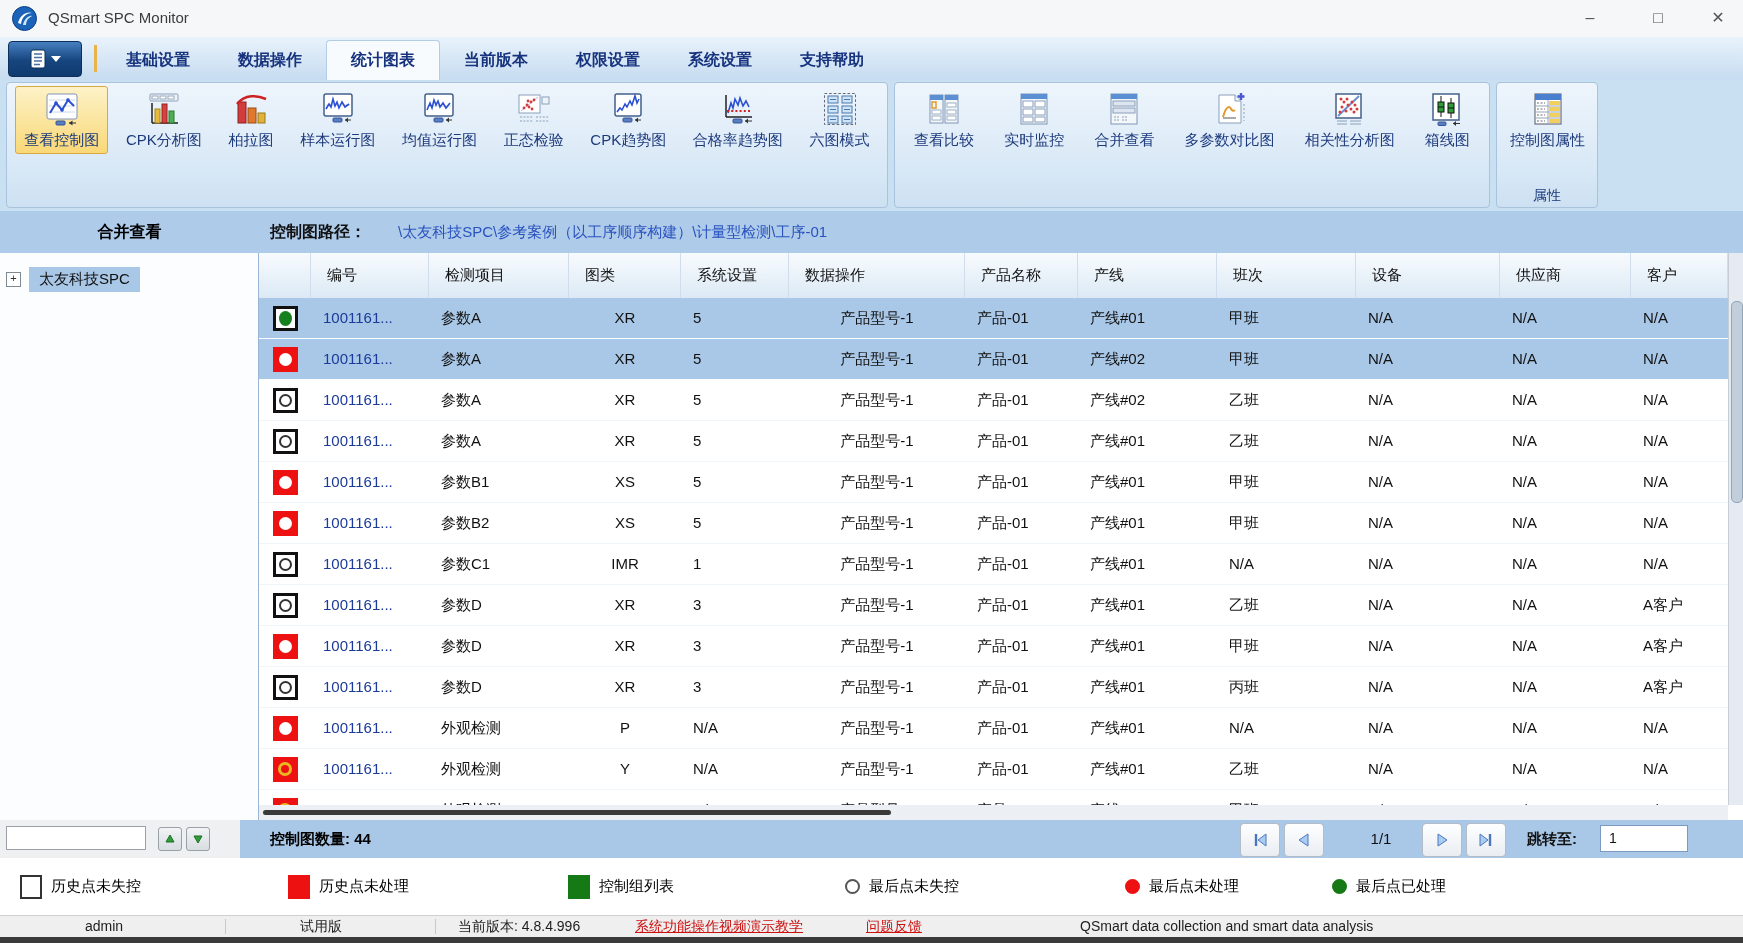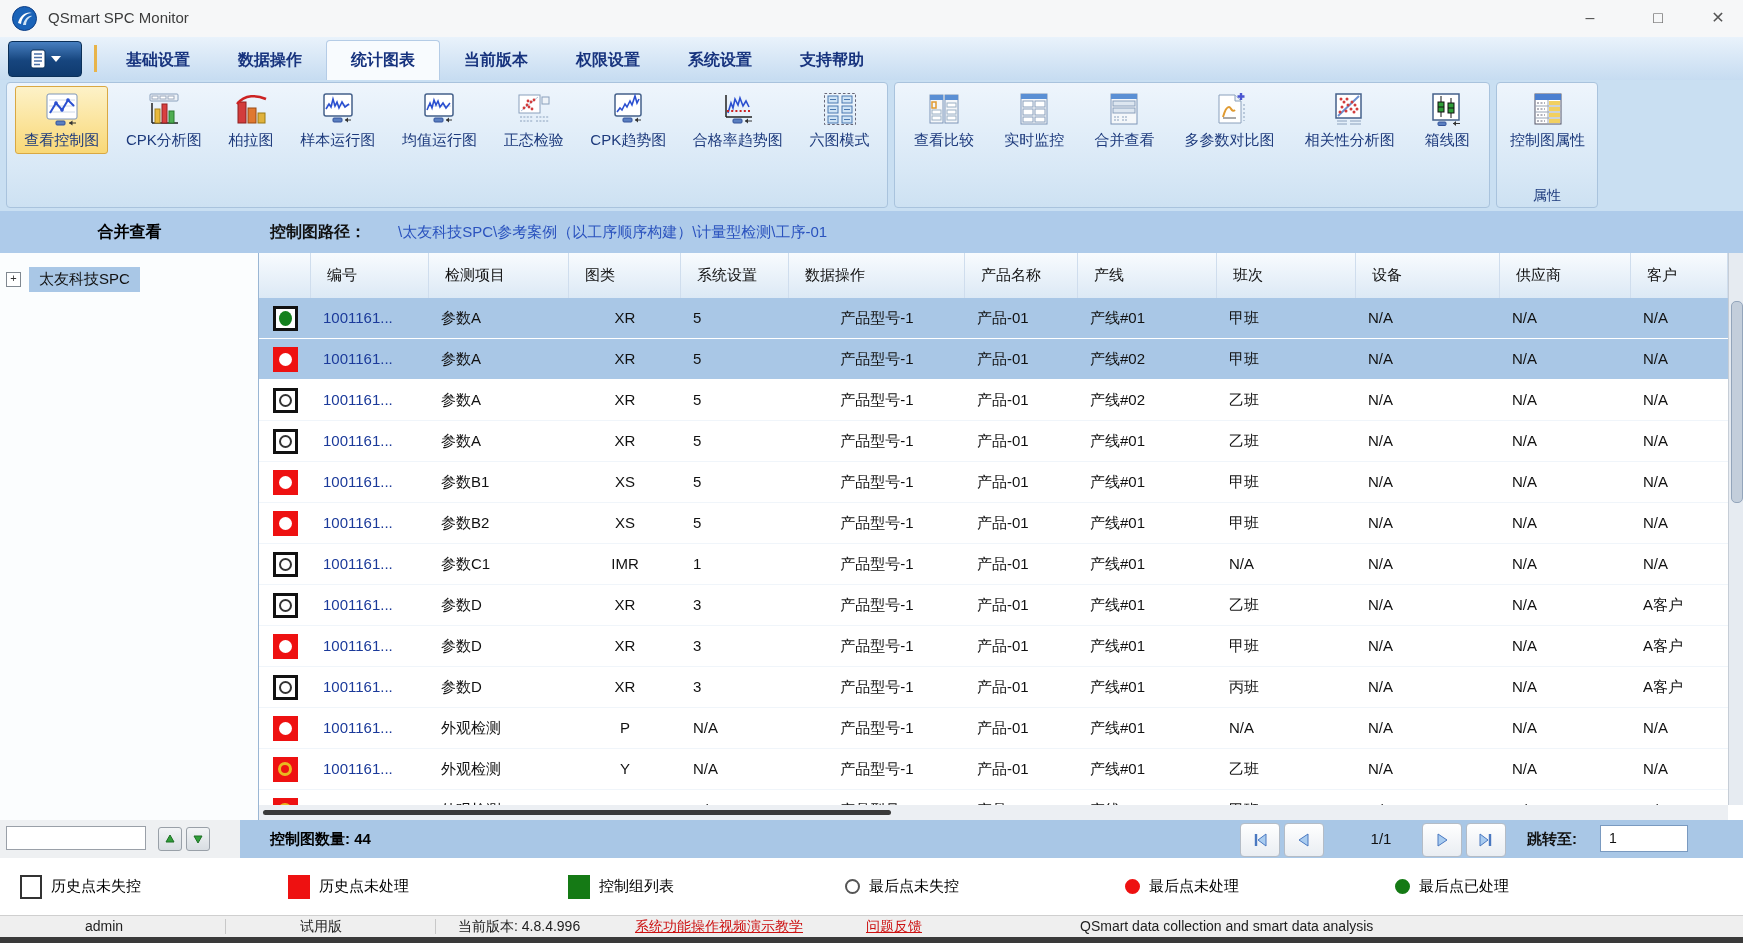--- a/index.html
+++ b/index.html
@@ -759,21 +759,21 @@
         <span class="lg-label">控制组列表</span>
       </div>
       <div class="lg-item" style="left: 845px;">
         <span class="lg-circle" style="background: rgb(255, 255, 255); border: 2px solid rgb(85, 85, 85);"></span>
         <span class="lg-label">最后点未失控</span>
       </div>
       <div class="lg-item" style="left: 1125px;">
         <span class="lg-circle" style="background: rgb(238, 17, 17); border: 2px solid rgb(238, 17, 17);"></span>
         <span class="lg-label">最后点未处理</span>
       </div>
-      <div class="lg-item" style="left: 1395px;">
+      <div class="lg-item" style="left: 1332px;">
         <span class="lg-circle" style="background: rgb(21, 122, 21); border: 2px solid rgb(21, 122, 21);"></span>
         <span class="lg-label">最后点已处理</span>
       </div>
     </div>
 
   <div id="statusbar">
       <span class="st-item" style="left: 85px;">admin</span>
       <span class="st-item" style="left: 300px;">试用版</span>
       <span class="st-item" style="left: 458px;">当前版本: 4.8.4.996</span>
       <span class="st-item link" style="left: 635px;">系统功能操作视频演示教学</span>

